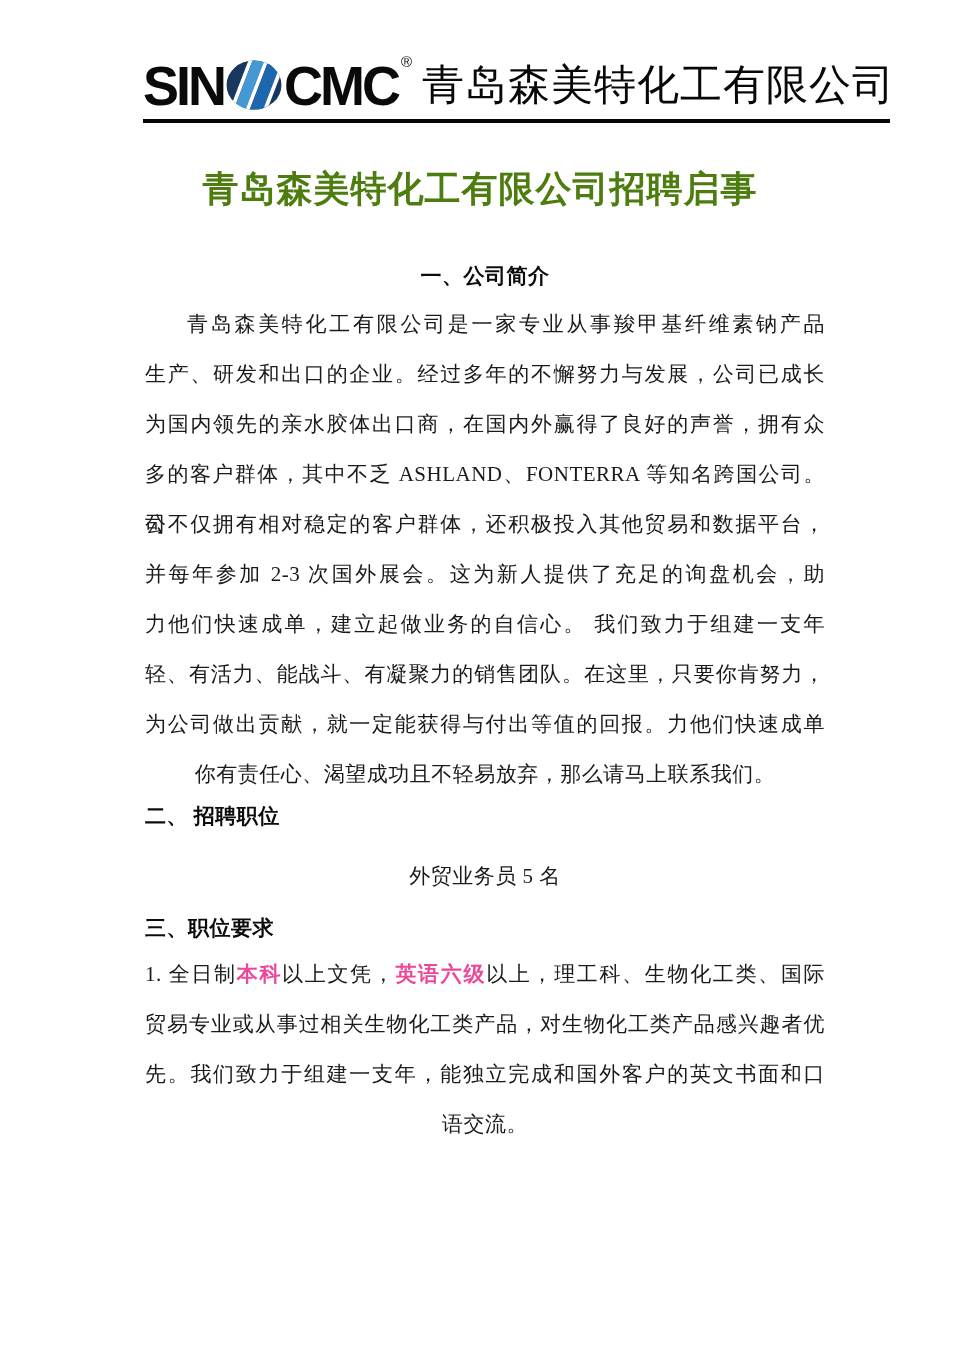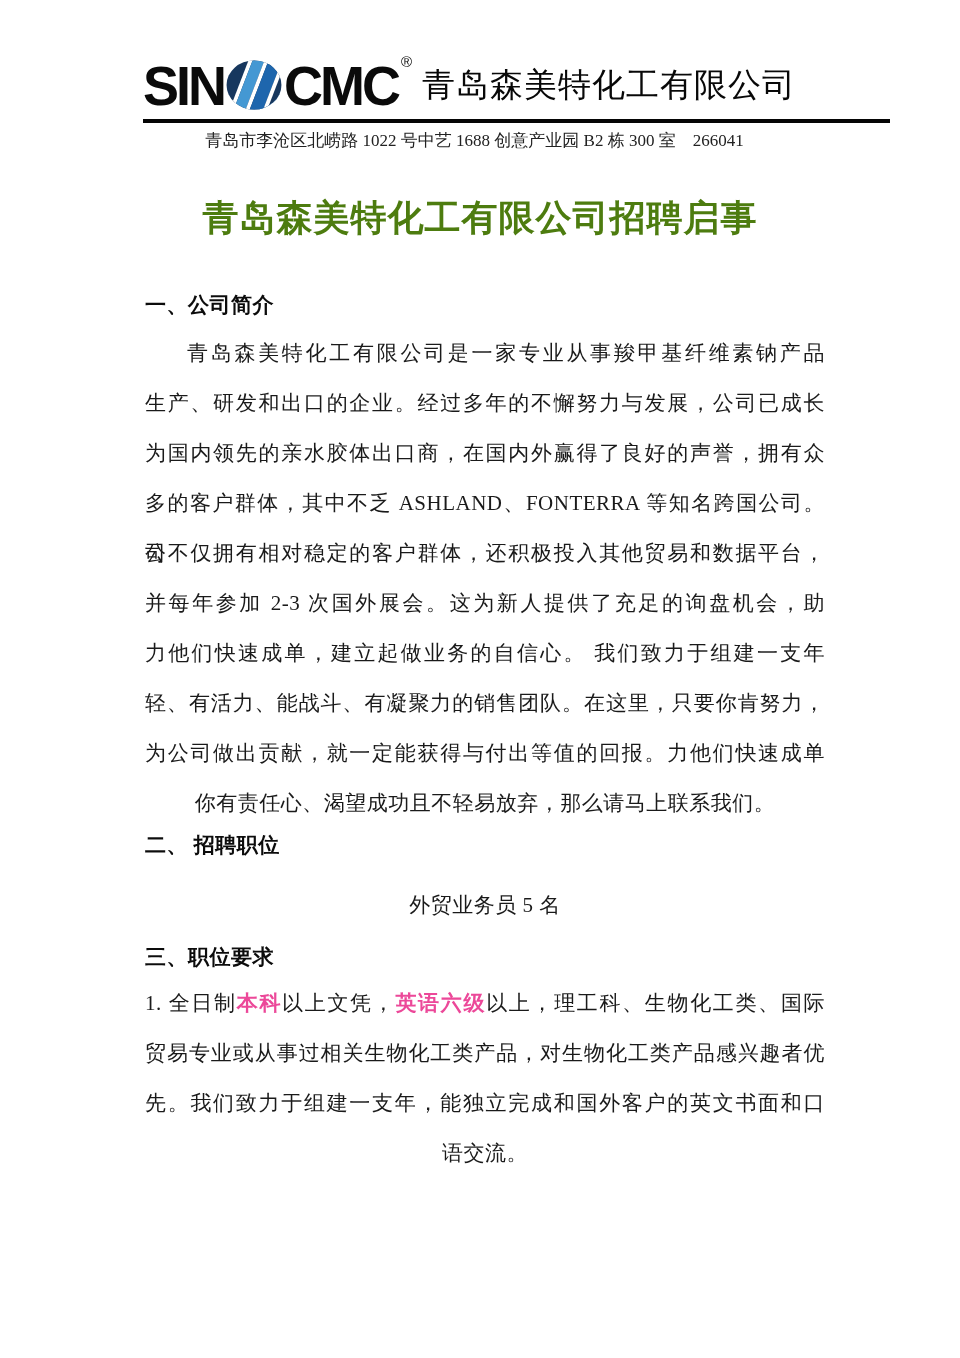--- a/index.html
+++ b/index.html
@@ -24,41 +24,41 @@
     letter-spacing:-3px; color:#0a0a0a;
     transform:scaleY(1.04);
   }
   .globe { width:58px; height:52px; margin:0 1px; flex:none; }
   .reg-mark {
     align-self:flex-start; font-size:15px; line-height:1;
     margin:-2px 0 0 3px; color:#0a0a0a;
     font-family:"Liberation Sans","DejaVu Sans",sans-serif;
   }
   .company-name {
-    font-size:33px; line-height:1; margin-left:10px;
+    font-size:42px; line-height:1; margin-left:10px;
     letter-spacing:1px; white-space:nowrap; color:#080808;
   }
   .address {
     position:relative; left:-42px;
     margin-top:7px; width:747px;
     text-align:center; font-size:17px; line-height:22px; color:#222;
   }
   
   .doc-title {
     margin:44px 0 0 0; text-align:center;
     font-size:36px; line-height:44px; font-weight:bold;
     letter-spacing:1px; color:#4d7c0f;
   }
   
   .body-col { margin:0 135px 0 145px; }
   .sec-heading {
     margin:0; font-size:21px; line-height:30px;
     font-weight:bold; color:#0c0c0c; letter-spacing:.5px;
   }
-  #sec1-heading { margin-top:50px; }
+  #sec1-heading { margin-top:50px;text-align:center; }
   #sec2-heading { margin-top:2px; }
   #sec3-heading { margin-top:12px; }
   .lines { display:block; }
   #sec1-lines { margin-top:8px; }
   #sec2-lines { margin-top:20px; }
   #sec3-lines { margin-top:6px; }
   .line {
     font-size:21px; line-height:50px; height:50px;
     white-space:nowrap; color:#1a1a1a; letter-spacing:.5px;text-align:center;
   }
@@ -89,21 +89,20 @@
             <rect x="35" y="-22" width="13" height="100" fill="#1e66ad"></rect>
             <rect x="48" y="-22" width="4" height="100" fill="#ffffff"></rect>
           </g>
           <path d="M 36 52 Q 52 48 58 34 L 60 54 L 36 54 Z" fill="#2e7dbf"></path>
         </g>
       </svg>
       <span class="logo-text">CMC</span>
       <span class="reg-mark">®</span>
       <span class="company-name">青岛森美特化工有限公司</span>
     </div>
-    <div class="address">青岛市李沧区北崂路 1022 号中艺 1688 创意产业园 B2 栋 300 室　266041</div>
   </header>
 
   <h1 class="doc-title">青岛森美特化工有限公司招聘启事</h1>
 
   <main class="body-col">
     <h2 class="sec-heading" id="sec1-heading">一、公司简介</h2>
     <div class="lines" id="sec1-lines">
         <div class="line fill indent"><span>青岛森美特化工有限公司是一家专业从事羧甲基纤维素钠产品</span></div>
         <div class="line fill"><span>生产、研发和出口的企业。经过多年的不懈努力与发展，公司已成长</span></div>
         <div class="line fill"><span>为国内领先的亲水胶体出口商，在国内外赢得了良好的声誉，拥有众</span></div>

